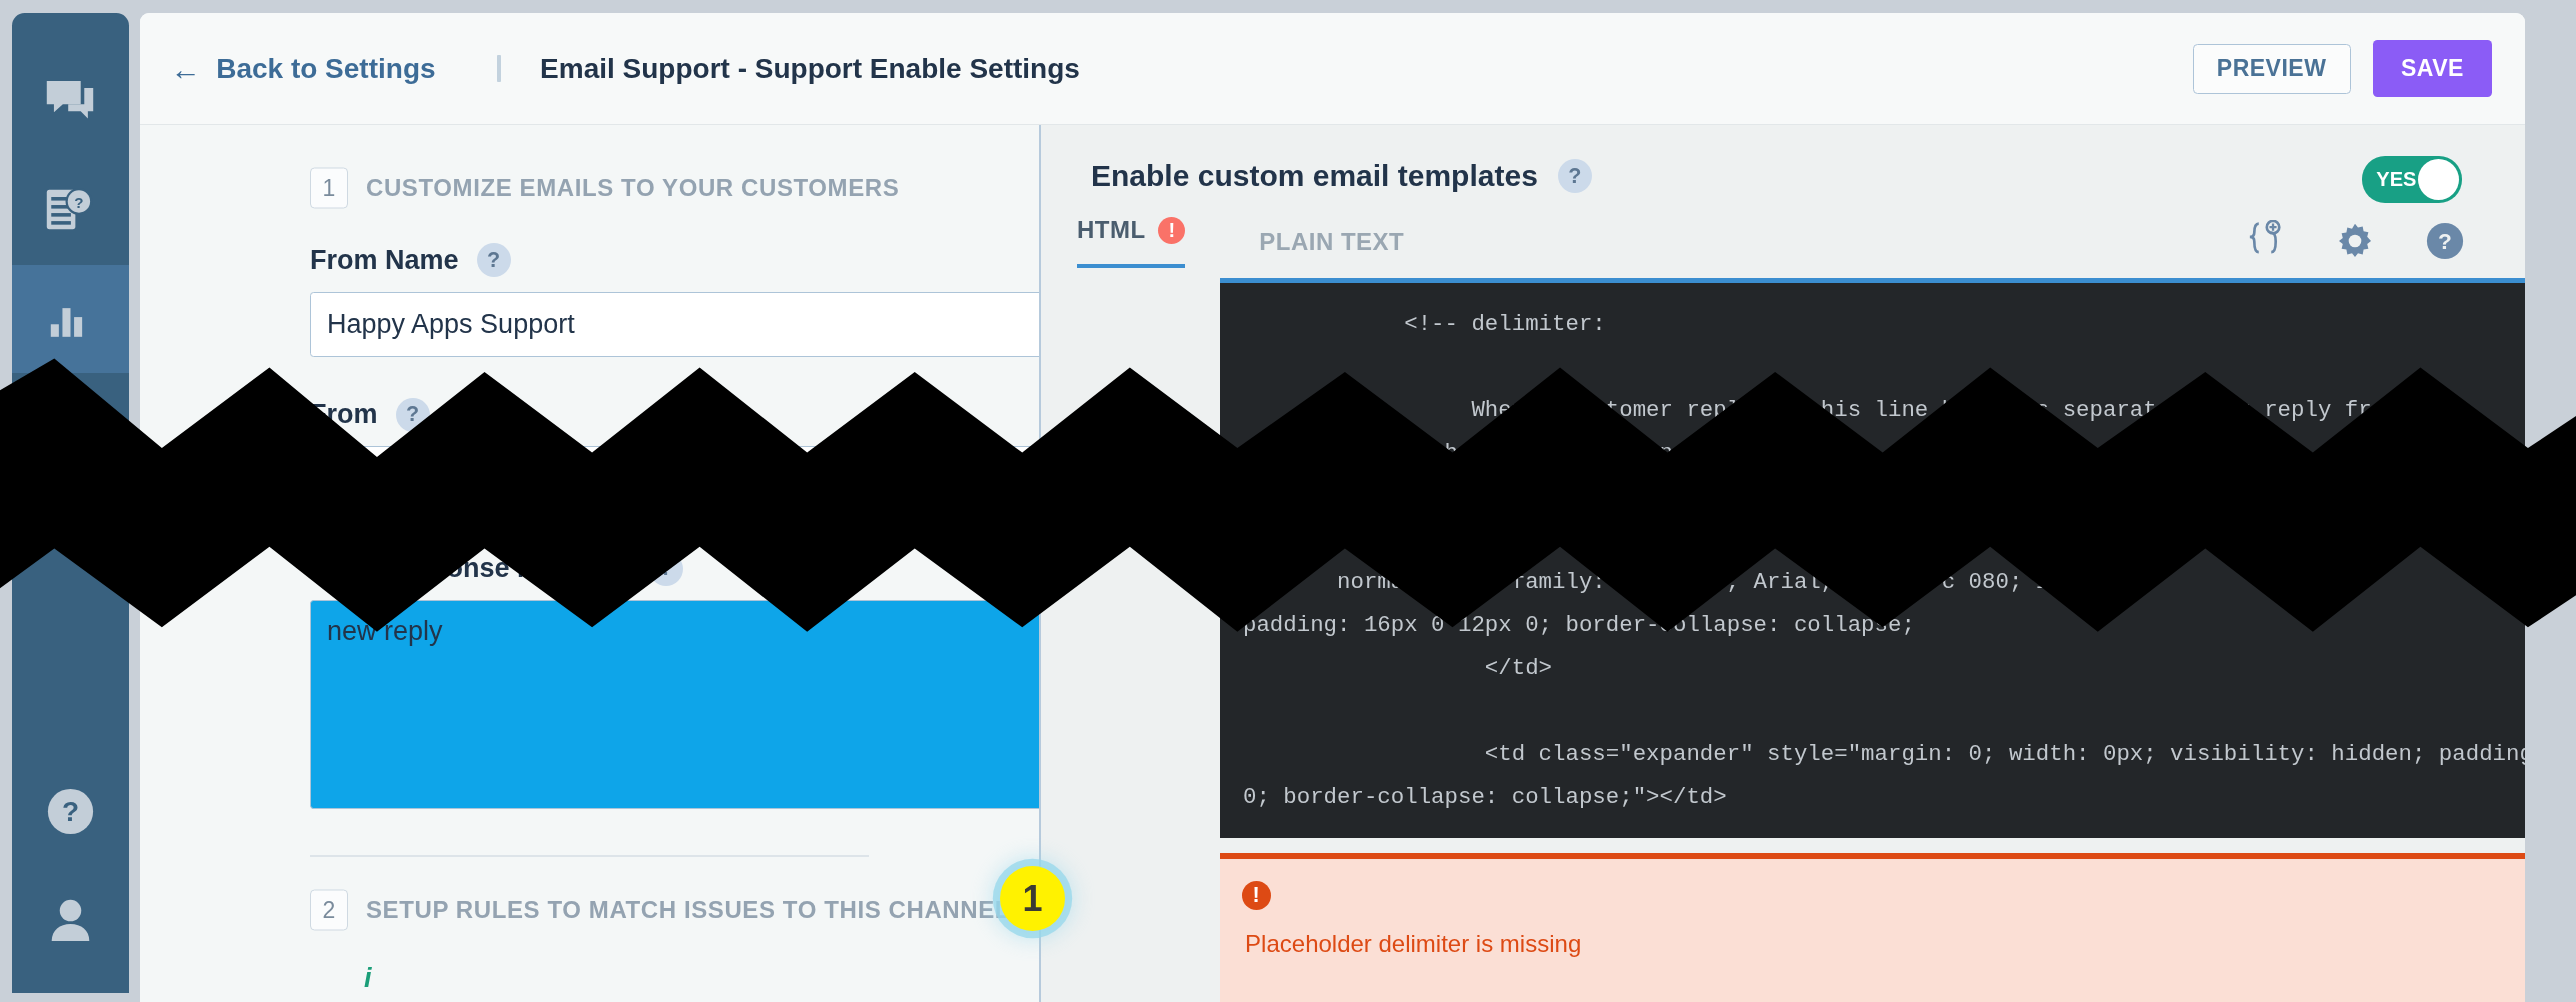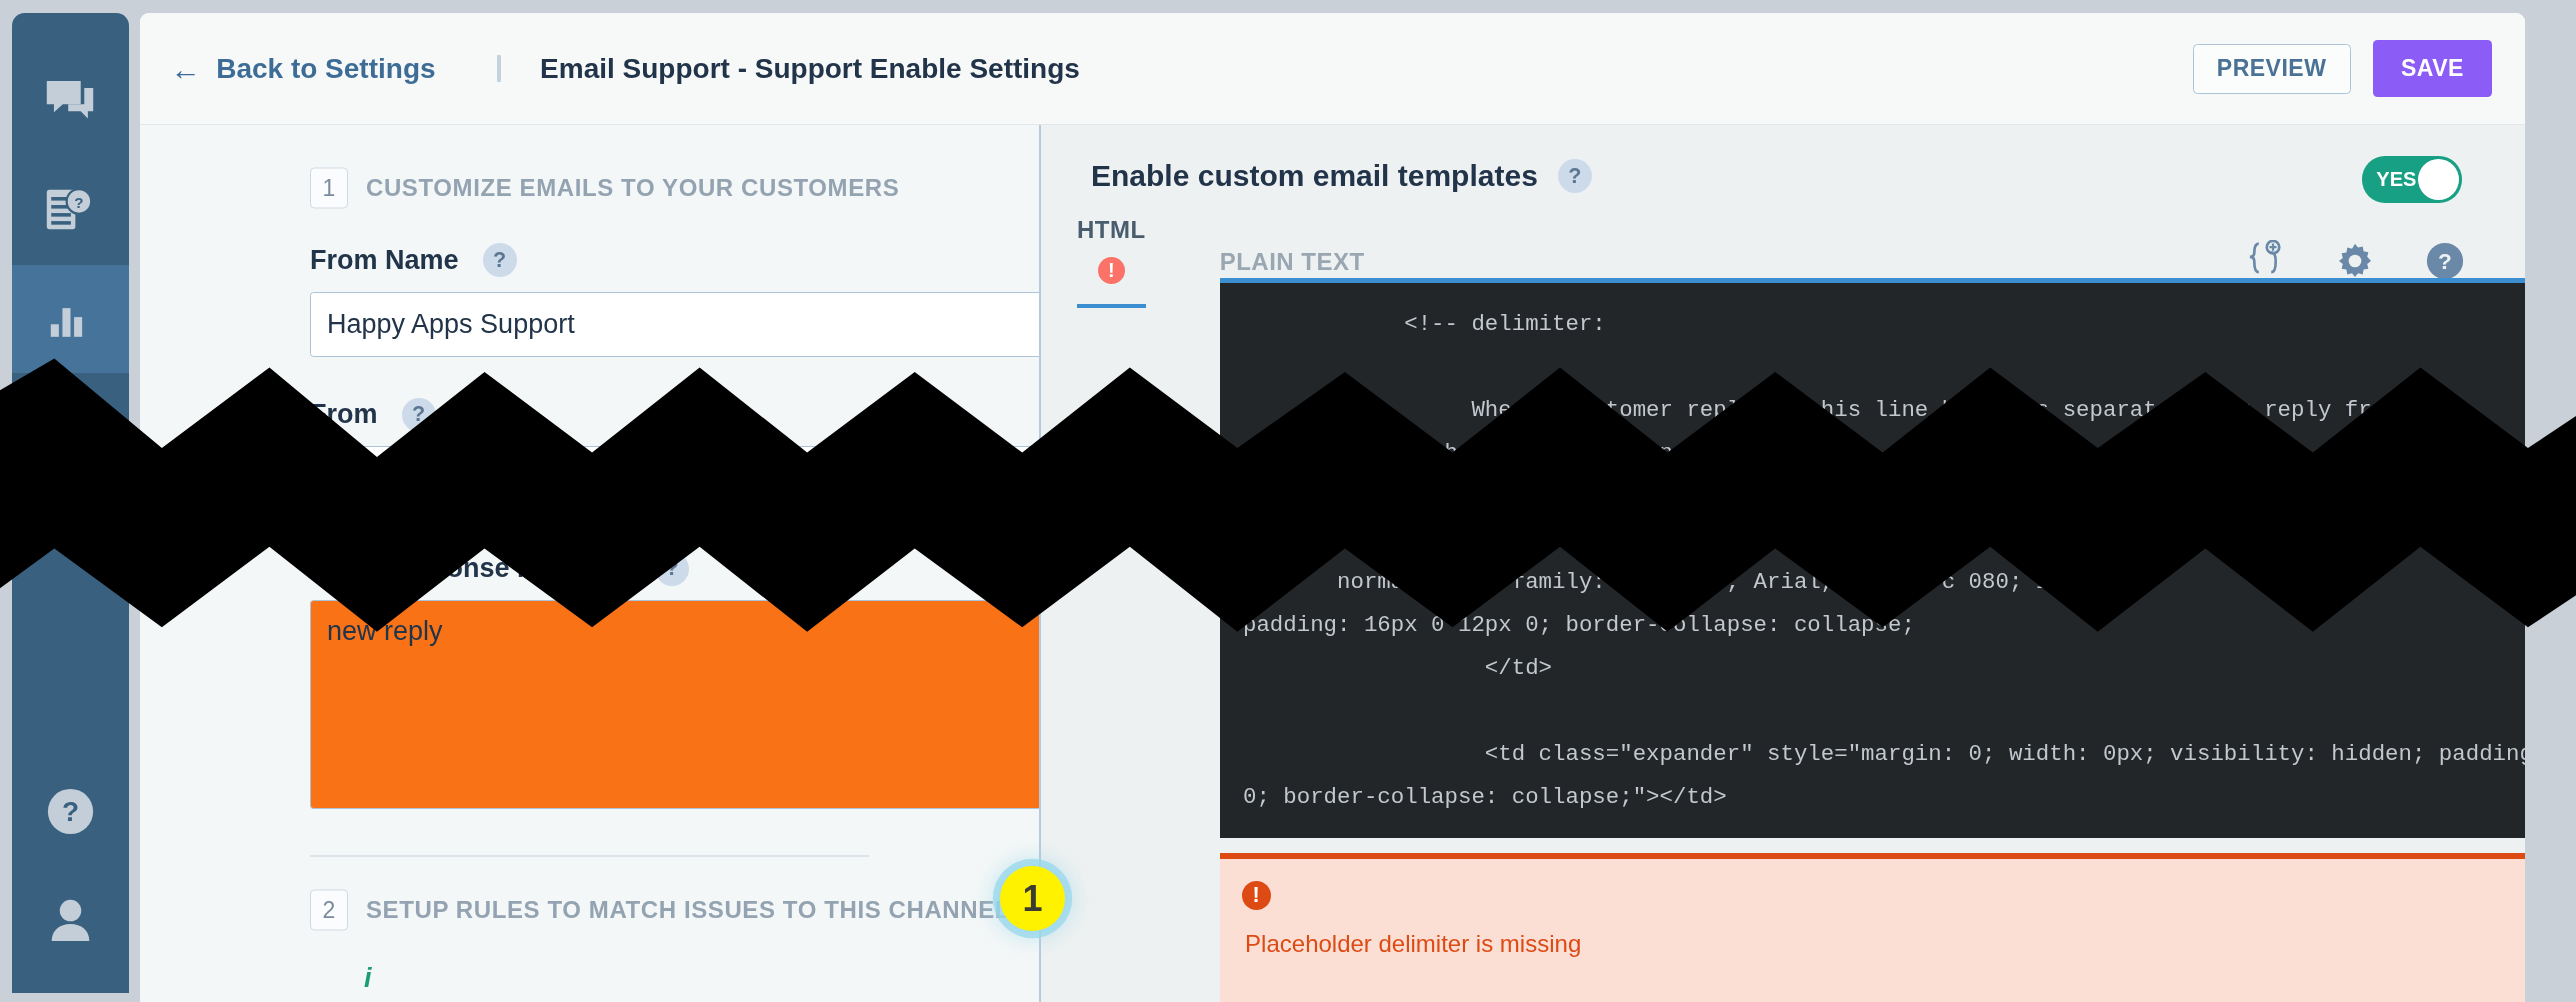--- a/index.html
+++ b/index.html
@@ -83,35 +83,35 @@
     position: absolute; left: 170px; top: 50%; transform: translateY(-50%);
     width: 38px; height: 41px; border: 1.8px solid #cfd9e2; border-radius: 4.5px;
     background: #fbfcfd; color: #7a8b9c; font-size: 23px;
     display: flex; align-items: center; justify-content: center;
   }
   .sec-title {
     margin-left: 56px; color: #94a3b1; font-size: 24px;
     font-weight: bold; letter-spacing: 0.6px; text-transform: uppercase; text-align: center;
   }
   .field { padding: 0 170px 0 170px; }
-  .field-row { display: flex; align-items: center; gap: 24px; margin: 41px 0 14.3px; }
+  .field-row { display: flex; align-items: center; gap: 18px; margin: 41px 0 14.3px; }
   .field-label { color: #22344a; font-size: 27px; font-weight: bold; }
   .help-dot {
     width: 34px; height: 34px; border-radius: 50%;
     background: #ccdaea; color: #5d7792; font-size: 21.5px; font-weight: bold;
     display: flex; align-items: center; justify-content: center; cursor: pointer;
   }
   .text-input {
     width: 767px; height: 65px; background: #ffffff;
     border: 1.8px solid #adc4d8; border-radius: 3.6px;
     font-family: "Liberation Sans", sans-serif;
     font-size: 27px; color: #22344a; padding: 0 16px;
   }
   .text-area {
-    width: 767px; height: 209px; background: #f97316;
+    width: 767px; height: 209px; background: #0ea5e9;
     border: 1.8px solid #adc4d8; border-radius: 3.6px;
     font-family: "Liberation Sans", sans-serif;
     font-size: 27px; color: #22344a; padding: 12.6px 16px;
     resize: none; line-height: 1.3;
   }
   .divider { margin: 43px 170px 0; height: 1.8px; background: #dde4e9; }
   .info-line {
     display: flex; align-items: center; gap: 14.3px;
     padding: 0 0 0 224px; margin-top: 39px;
     color: #1a9e78; font-size: 25px; font-weight: bold;
@@ -127,21 +127,21 @@
     width: 100px; height: 47px; background: #18a085;
     border-radius: 23px; display: flex; align-items: center;
     cursor: pointer;
   }
   .toggle-label { color: #ffffff; font-size: 20px; font-weight: bold; margin-left: 14.3px; }
   .toggle-knob {
     position: absolute; right: 2.7px; top: 2.7px;
     width: 41px; height: 41px; border-radius: 50%; background: #ffffff;
   }
   .tabs { display: flex; align-items: center; padding: 23px 0 0 36px; }
-  .tab { display: flex; align-items: center; gap: 12.6px; cursor: pointer; flex-direction: column; }
+  .tab { display: flex; align-items: center; gap: 12.6px; cursor: pointer; }
   .tab-label { font-size: 24px; font-weight: bold; letter-spacing: 0.5px; }
   .tab.active .tab-label { color: #4a5d6e; }
   .tab.inactive .tab-label { color: #9aa7b2; }
   .tab.active { border-bottom: 4.5px solid #3b8ed0; padding-bottom: 20px; }
   .tab-sep { width: 74px; }
   .err-dot {
     width: 27px; height: 27px; border-radius: 50%; background: #fa7268;
     color: #fff; font-size: 20px; font-weight: bold;
     display: flex; align-items: center; justify-content: center;
   }

